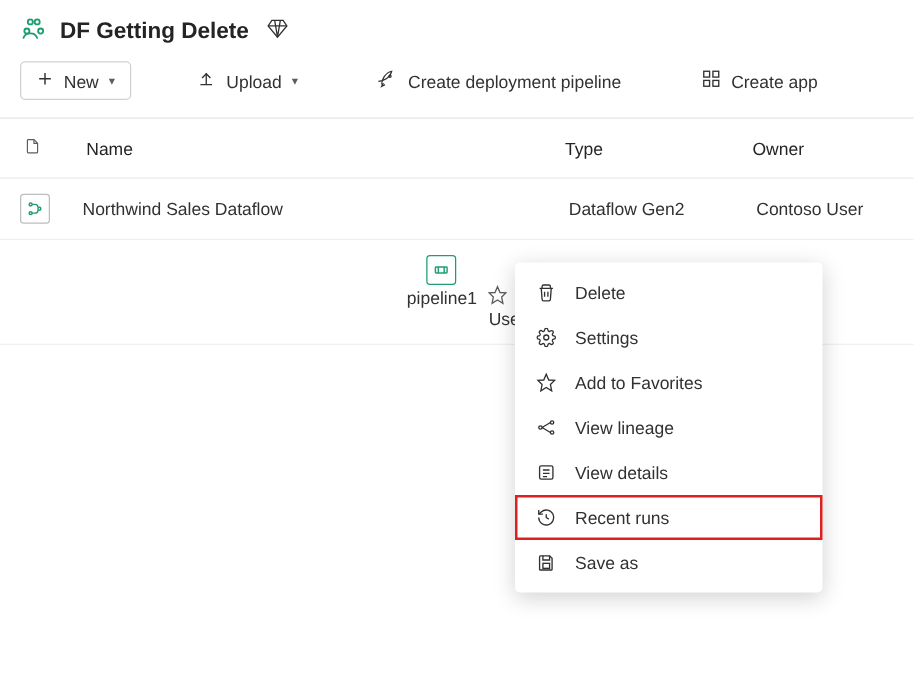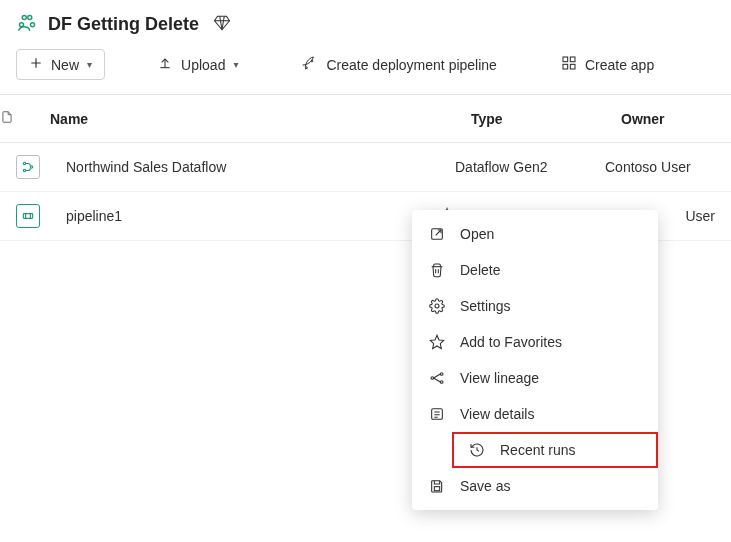--- a/index.html
+++ b/index.html
@@ -47,37 +47,37 @@
   }
   .btn.outlined {
     border: 1px solid #d1d1d1;
     border-radius: 4px;
     font-weight: 500;
   }
   .btn .chev { font-size: 10px; color: #605e5c; }
   .table-head {
     display: flex;
     align-items: center;
-    padding: 14px 0;
+    padding: 14px 19px;
     border-bottom: 1px solid #eaeaea;
     color: #242424;
-    font-weight: 700;
+    font-weight: 400;
     font-size: 14px;
   }
   .col-icon { width: 50px; }
   .col-name { flex: 1; }
   .col-type { width: 150px; }
   .col-owner { width: 110px; }
   .row {
     display: flex;
     align-items: center;
     padding: 12px 16px;
     border-bottom: 1px solid #f0f0f0;
   }
-  .row.selected { background: #fff; }
+  .row.selected { background: #fff; flex-direction: column; }
   .item-icon {
     width: 24px; height: 24px;
     border: 1px solid #bdbdbd;
     border-radius: 3px;
     display: inline-flex;
     align-items: center;
     justify-content: center;
   }
   .star { color: #605e5c; }
   .context-menu {
@@ -96,21 +96,20 @@
     align-items: center;
     gap: 14px;
     padding: 9px 16px;
     cursor: pointer;
     font-size: 14px;
     color: #323130;
   }
   .menu-item.highlight {
     outline: 2.5px solid #e02020;
     outline-offset: -2px;
-    margin-left: 40px;
   }
   .menu-icon {
     width: 18px; height: 18px;
     display: inline-flex;
     align-items: center;
     justify-content: center;
     color: #323130;
   }
 </style>
 </head>
@@ -231,30 +230,20 @@
     </span>
   </div>
   <div class="col-type"></div>
   <div class="col-owner" style="text-align:right">User</div>
 </div>
 
 <div class="context-menu">
   <div class="menu-item">
     <span class="menu-icon">
       <svg width="16" height="16" viewBox="0 0 24 24" fill="none" stroke="#323130" stroke-width="1.6">
-          <rect x="4" y="4" width="16" height="16" rx="2"></rect>
-          <path d="M10 14l8-8"></path>
-          <path d="M13 6h5v5"></path>
-        </svg>
-    </span>
-    <span>Open</span>
-  </div>
-  <div class="menu-item">
-    <span class="menu-icon">
-      <svg width="16" height="16" viewBox="0 0 24 24" fill="none" stroke="#323130" stroke-width="1.6">
           <path d="M4 7h16"></path>
           <path d="M7 7V5a2 2 0 0 1 2-2h6a2 2 0 0 1 2 2v2"></path>
           <path d="M6 7l1 13a2 2 0 0 0 2 2h6a2 2 0 0 0 2-2l1-13"></path>
           <path d="M10 11v6M14 11v6"></path>
         </svg>
     </span>
     <span>Delete</span>
   </div>
   <div class="menu-item">
     <span class="menu-icon">

